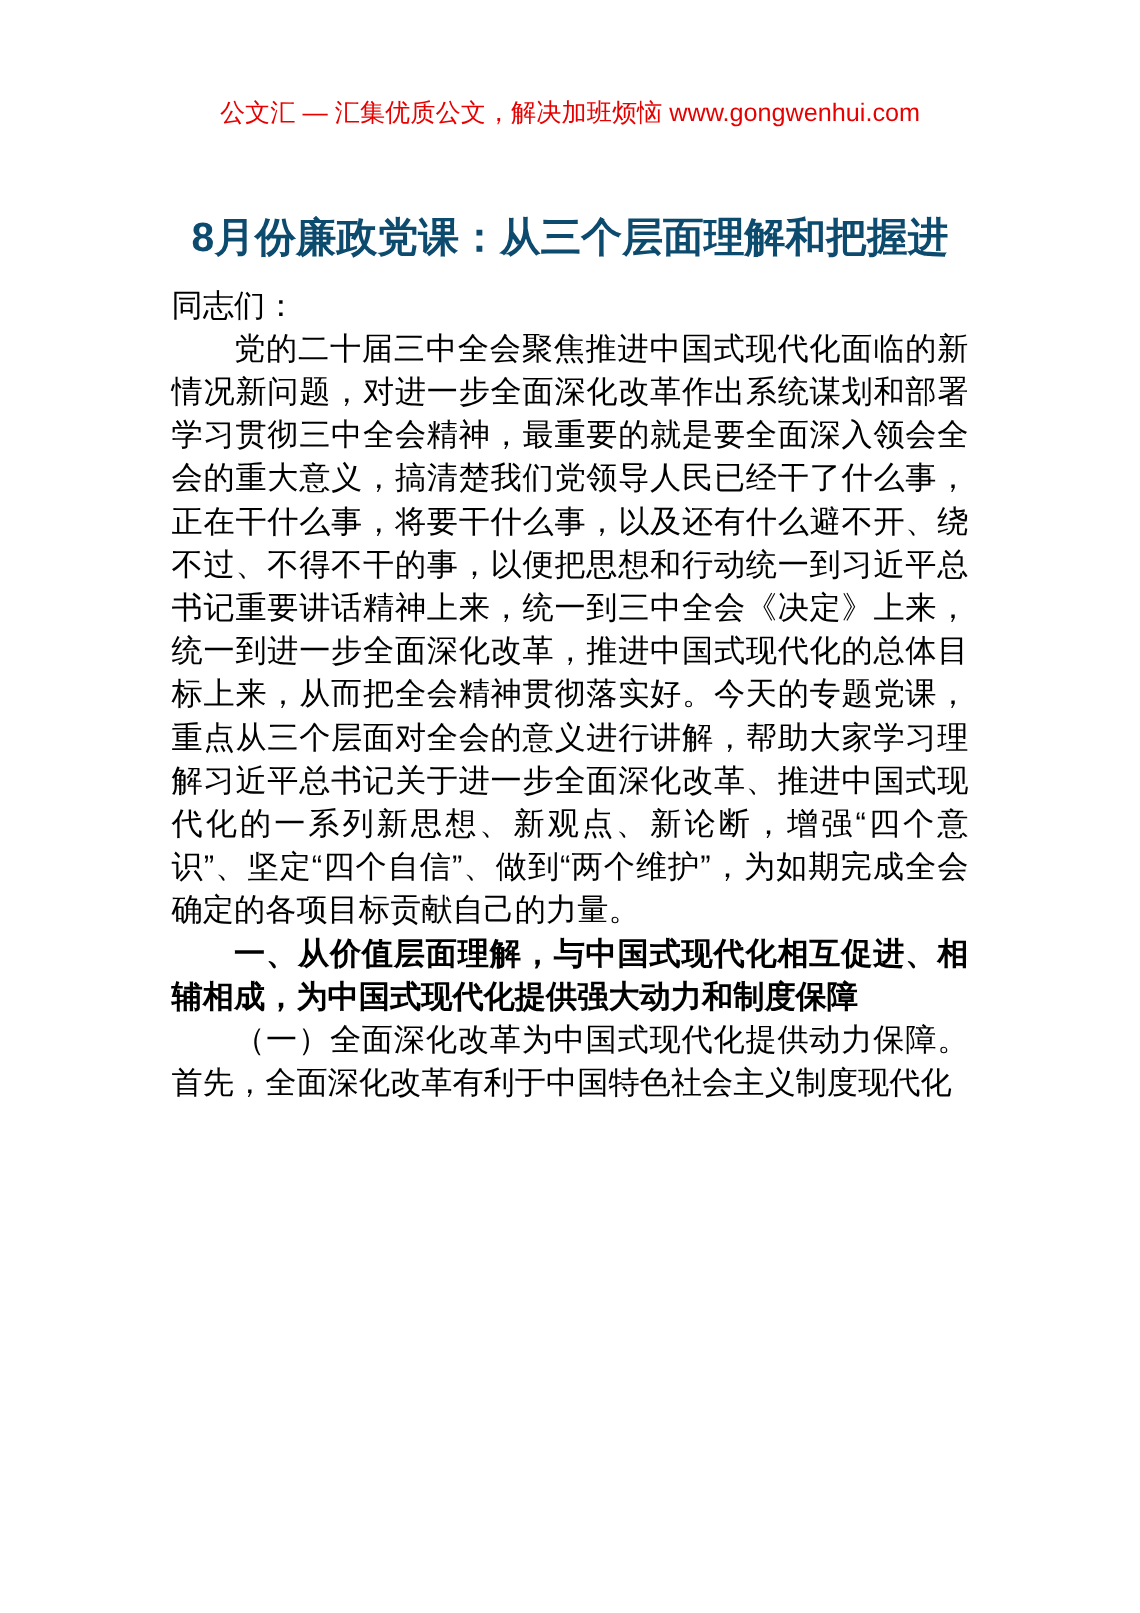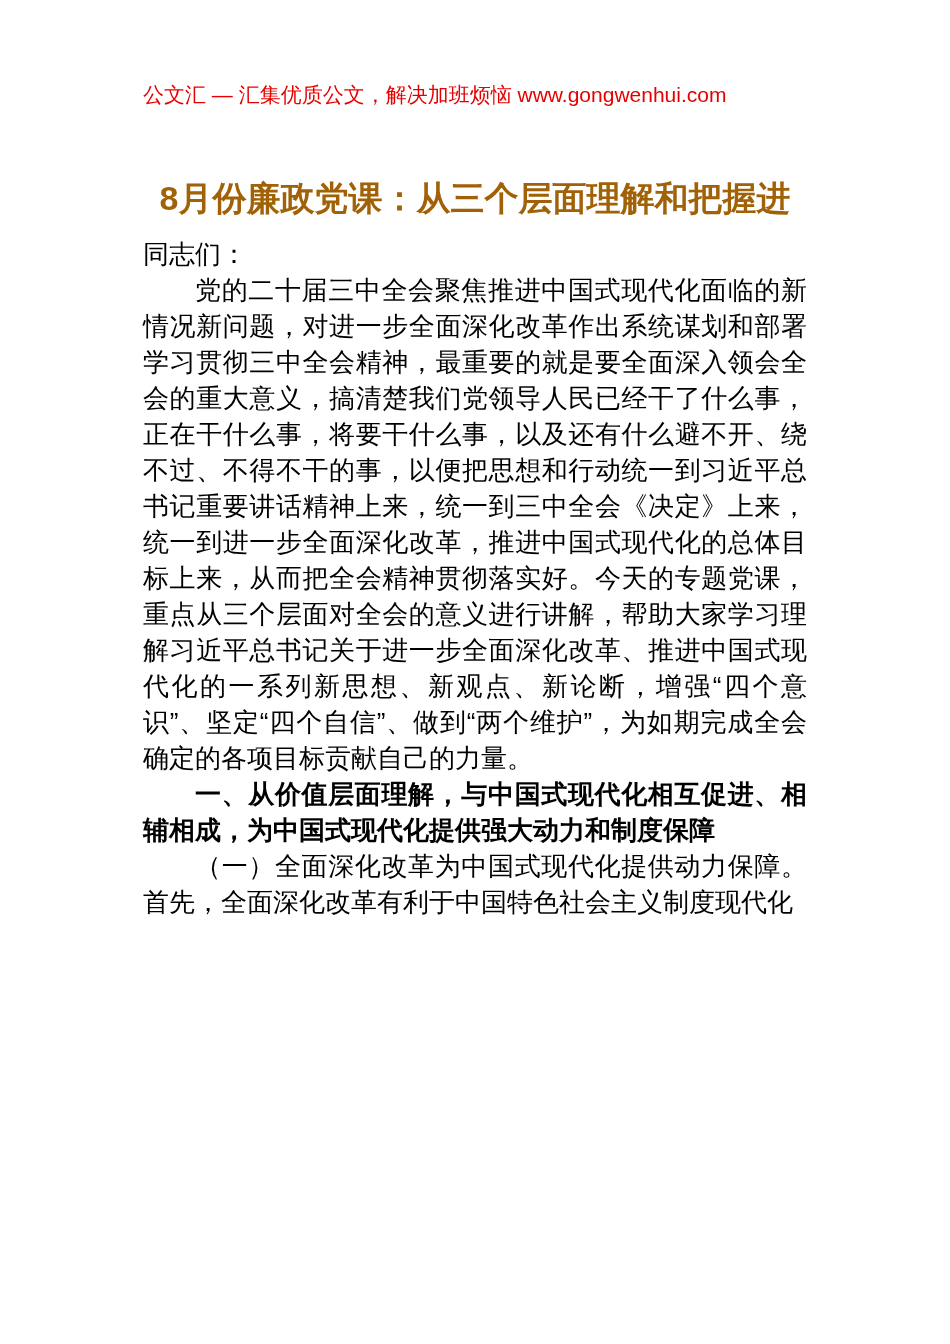--- a/index.html
+++ b/index.html
@@ -11,31 +11,32 @@
     font-family: "Liberation Sans", sans-serif;
   }
   .page {
     box-sizing: border-box;
     width: 950px;
     height: 1344px;
     padding: 0 143px;
   }
   .banner {
     margin-top: 80px;
+    text-align: center;
     font-size: 21px;
     line-height: 30px;
     white-space: nowrap;
     font-weight: 400;
   }
   .doc-title {
     margin-top: 50px;
     font-size: 34px;
     line-height: 76px;
     font-weight: 600;
-    color: #a16207;
+    color: #0c4a6e;
     text-align: center;
   }
   .doc-title .title-line { white-space: nowrap; }
   .doc-body {
     font-size: 26px;
     line-height: 36px;
     color: #000000;
     text-align: justify;
     text-justify: inter-character;
     word-break: break-all;

